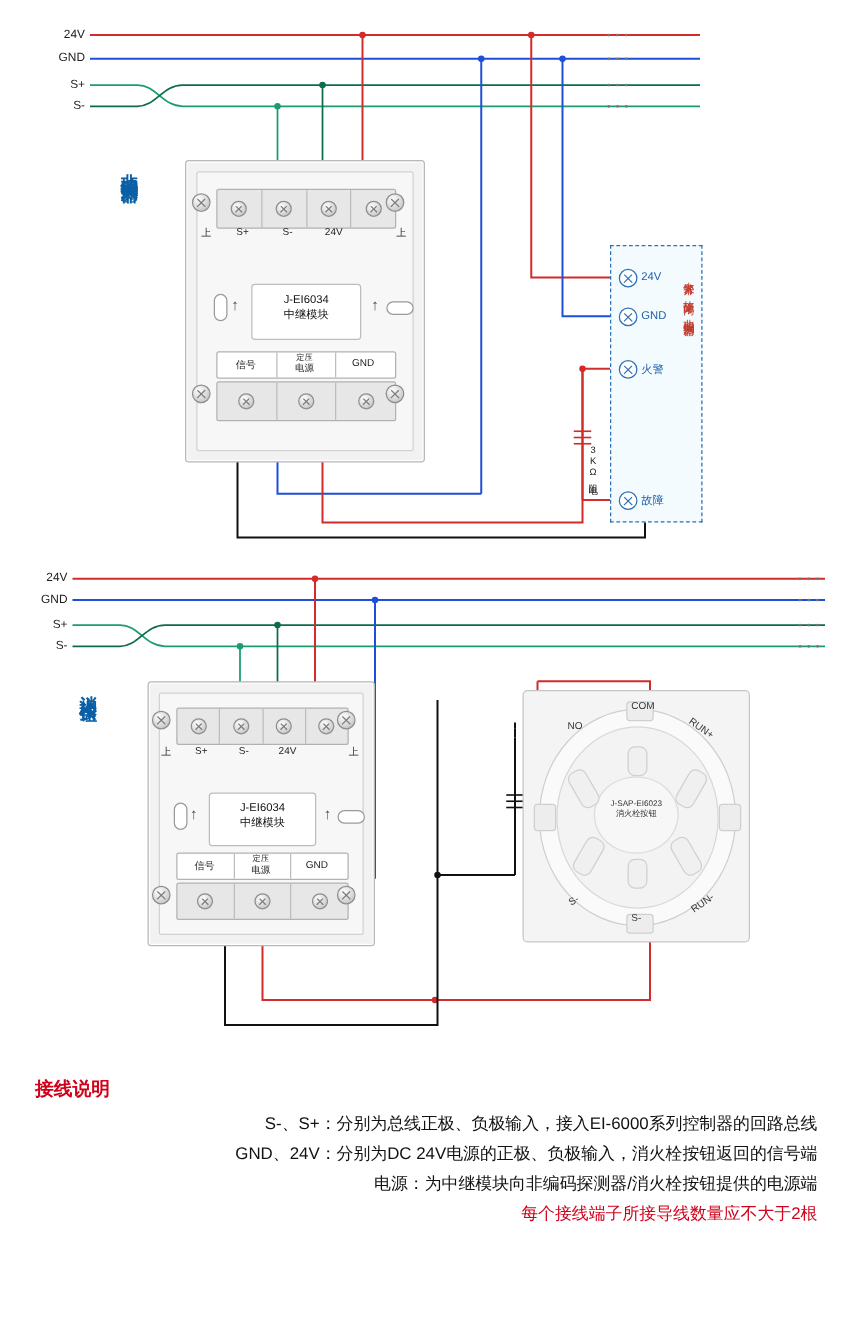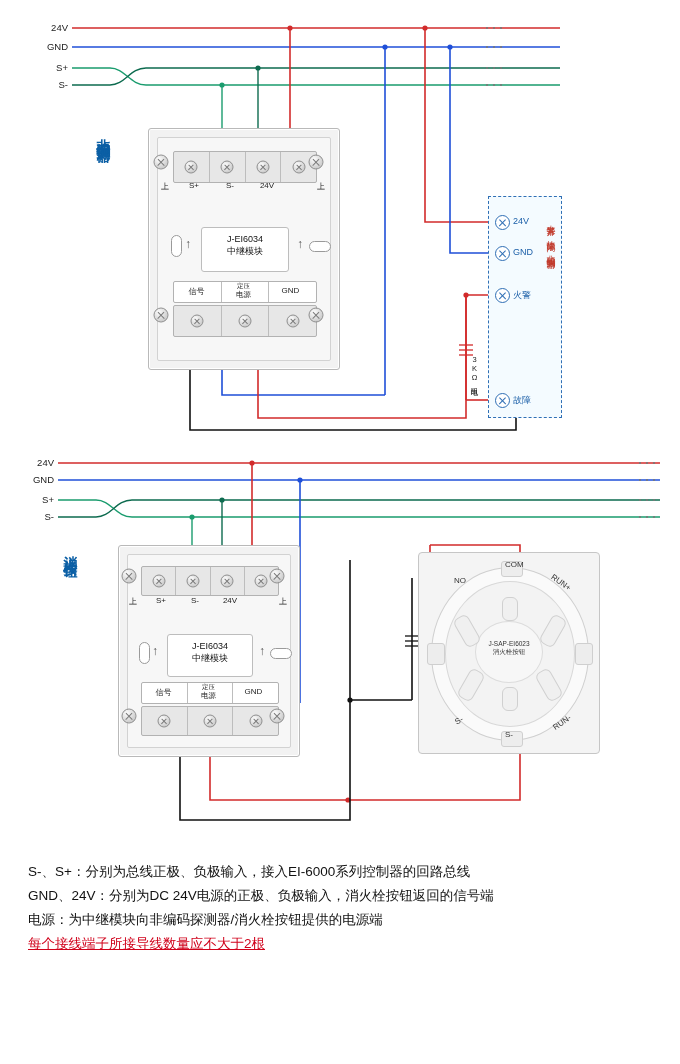--- a/index.html
+++ b/index.html
@@ -136,23 +136,23 @@
     position:absolute;background:#f0f0f0;border:1px solid #d0d0d0;border-radius:6px;
   }
   .hyd-lbl{position:absolute;font-size:8px;color:#333;white-space:nowrap;}
 
   
   .notes{position:absolute;left:28px;top:862px;width:626px;}
   .notes h3{
     margin:0 0 8px 0;font-size:15px;color:#d0021b;font-weight:bold;
   }
   .notes p{
-    margin:0 0 5px 0;font-size:13.5px;line-height:19px;color:#111;
-  }
-  .notes p.warn{color:#d0021b;margin-top:4px;text-decoration:underline;}
+    margin:0 0 5px 0;font-size:13.5px;line-height:19px;color:#111;text-align:right;
+  }
+  .notes p.warn{color:#d0021b;margin-top:4px;}
 </style>
 </head>
 <body>
 
 <div class="stage">
 
   <svg class="wires" viewBox="0 0 680 1064">
 
     <line x1="72" y1="28" x2="560" y2="28" stroke="#d22b2b" stroke-width="1.6"></line>
 
@@ -440,19 +440,20 @@
   </div>
 
   <div class="hyd-lbl" style="left:454px;top:576px;">NO</div>
   <div class="hyd-lbl" style="left:505px;top:560px;">COM</div>
   <div class="hyd-lbl" style="left:550px;top:578px;transform:rotate(35deg);">RUN+</div>
   <div class="hyd-lbl" style="left:552px;top:718px;transform:rotate(-35deg);">RUN-</div>
   <div class="hyd-lbl" style="left:455px;top:716px;transform:rotate(-30deg);">S-</div>
   <div class="hyd-lbl" style="left:505px;top:730px;">S-</div>
 
   <div class="notes">
+    <h3>接线说明</h3>
     <p>S-、S+：分别为总线正极、负极输入，接入EI-6000系列控制器的回路总线</p>
     <p>GND、24V：分别为DC 24V电源的正极、负极输入，消火栓按钮返回的信号端</p>
     <p>电源：为中继模块向非编码探测器/消火栓按钮提供的电源端</p>
     <p class="warn">每个接线端子所接导线数量应不大于2根</p>
   </div>
 
 </div>
 
 </body></html>

